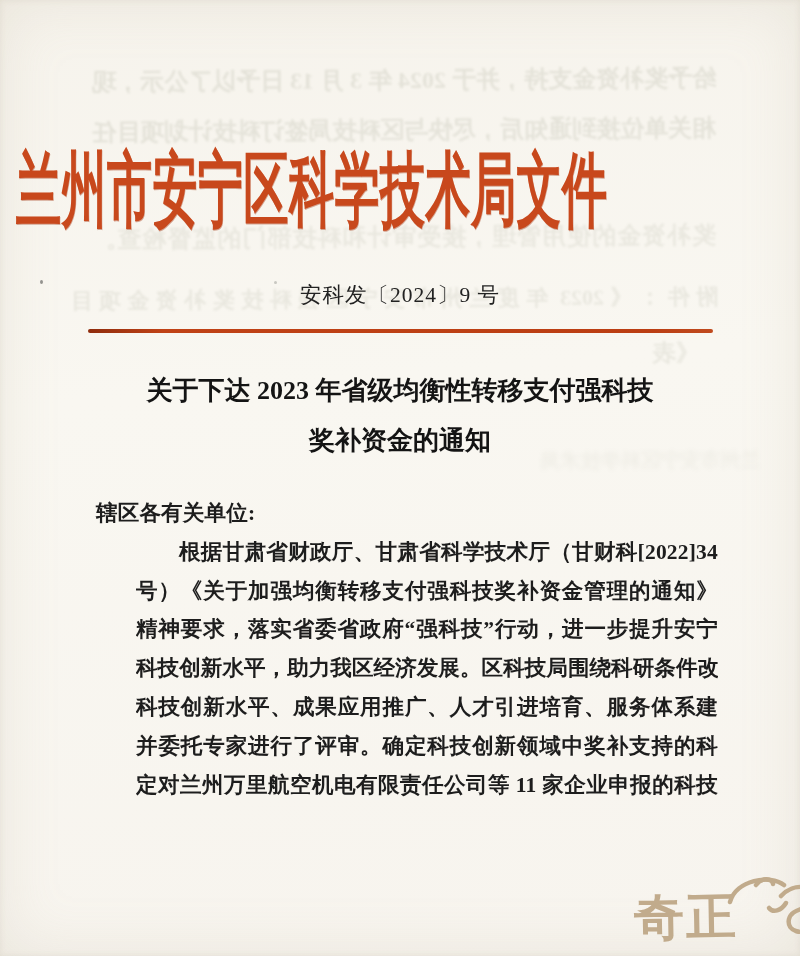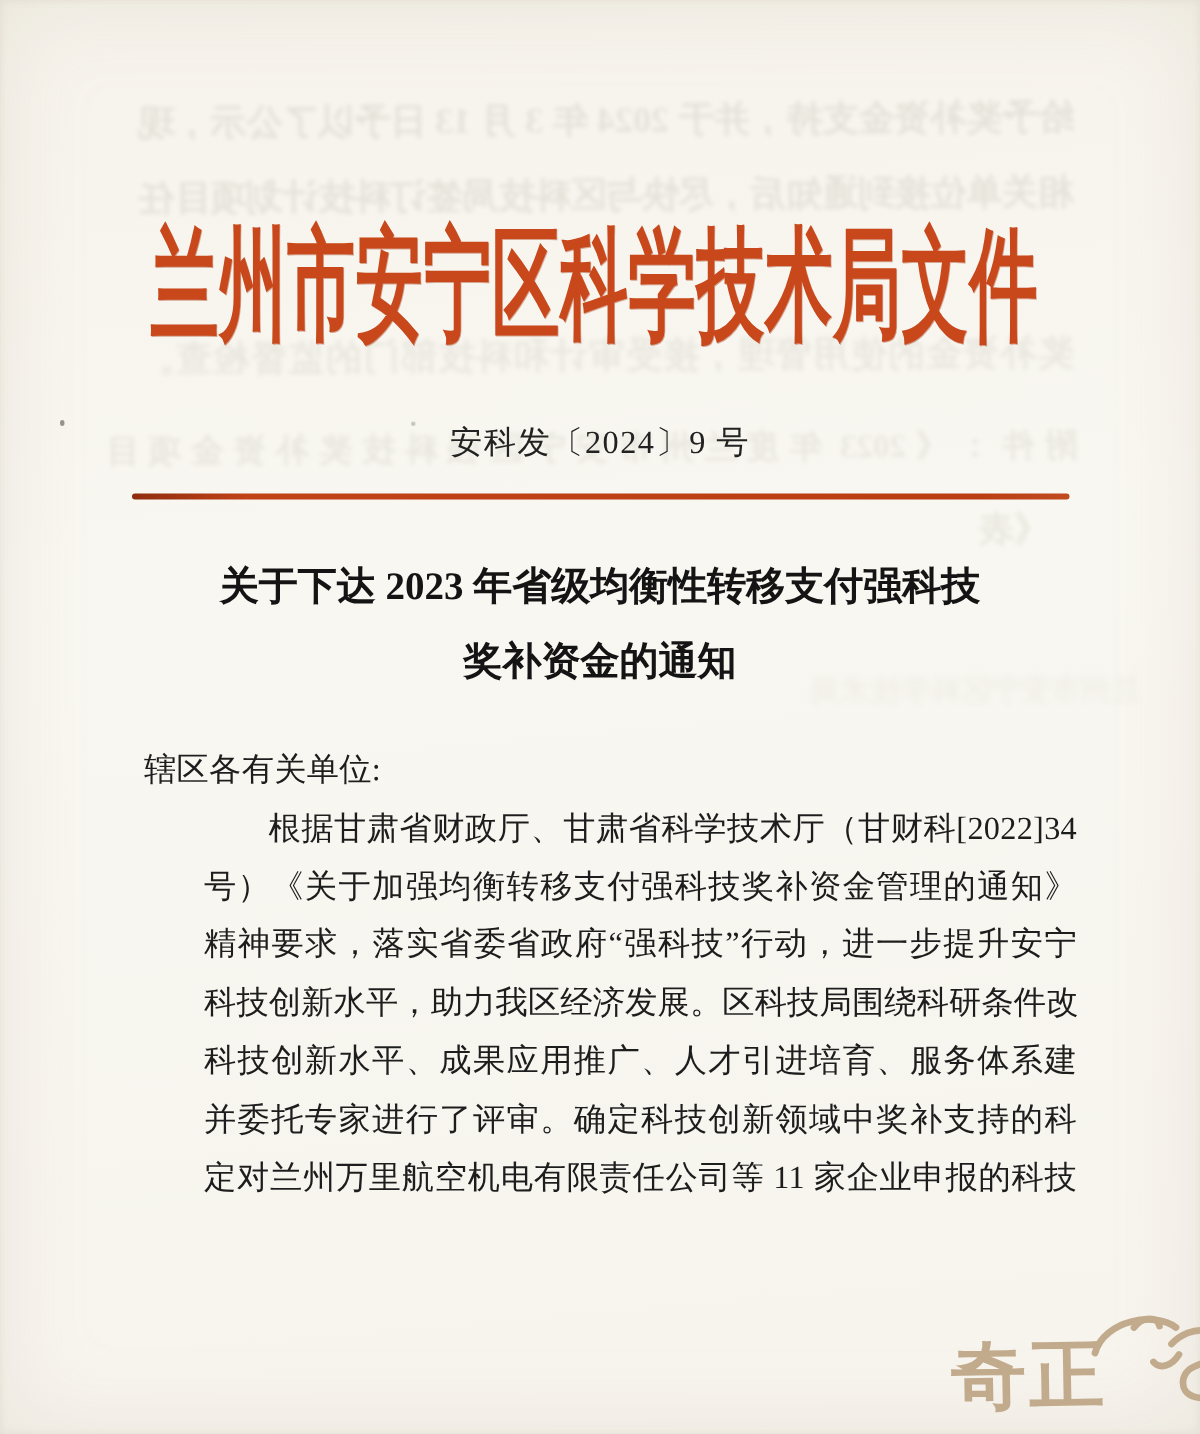--- a/index.html
+++ b/index.html
@@ -26,21 +26,21 @@
     text-align:justify;
     text-align-last:justify;
   }
   .bt1{top:64px;left:92px;width:624px;}
   .bt2{top:114px;left:92px;width:624px;}
   .bt3{top:221px;left:92px;width:624px;opacity:0.12;}
   .bt4{top:284px;left:70px;width:648px;opacity:0.13;font-size:22px;}
   .bt5{top:337px;left:624px;width:76px;opacity:0.13;text-align-last:left;}
   .bt6{top:447px;left:540px;width:220px;opacity:0.07;filter:blur(2px);font-size:20px;}
   
-  .header-wrap{position:absolute;top:136px;left:0;width:692px;text-align:right;}
+  .header-wrap{position:absolute;top:136px;left:16px;width:692px;text-align:left;}
   .header-text{
     display:inline-block;
     font-size:45px;font-weight:700;color:#c8481c;
     letter-spacing:0.5px;
     transform:scaleY(1.82);transform-origin:center top;
     text-shadow:0.5px 0.5px 0 rgba(160,50,15,0.4);
     white-space:nowrap;
   }
   
   .doc-number{
@@ -60,20 +60,21 @@
   }
   
   .body-block{
     position:absolute;top:494px;left:96px;width:622px;
     font-size:21.5px;color:#1d1d1d;
   }
   .line{
     line-height:38.8px;height:38.8px;
     letter-spacing:0.2px;
     white-space:nowrap;
+    font-weight:bold;
   }
   .line.full{text-align:justify;text-align-last:justify;white-space:normal;overflow:hidden;margin-left:40px;}
   .line.open{text-align:left;}
   .line.indent{text-indent:2em;}
   .line.tight{letter-spacing:-1px;}
   
   .speck{position:absolute;top:280px;left:40px;width:3px;height:4px;background:#6a6a66;border-radius:50%;opacity:0.7;}
   .speck2{position:absolute;top:281px;left:274px;width:3px;height:3px;background:#9a9a94;border-radius:50%;opacity:0.5;}
   
   .watermark{position:absolute;top:872px;left:634px;width:190px;height:80px;color:#c1ab8c;}

